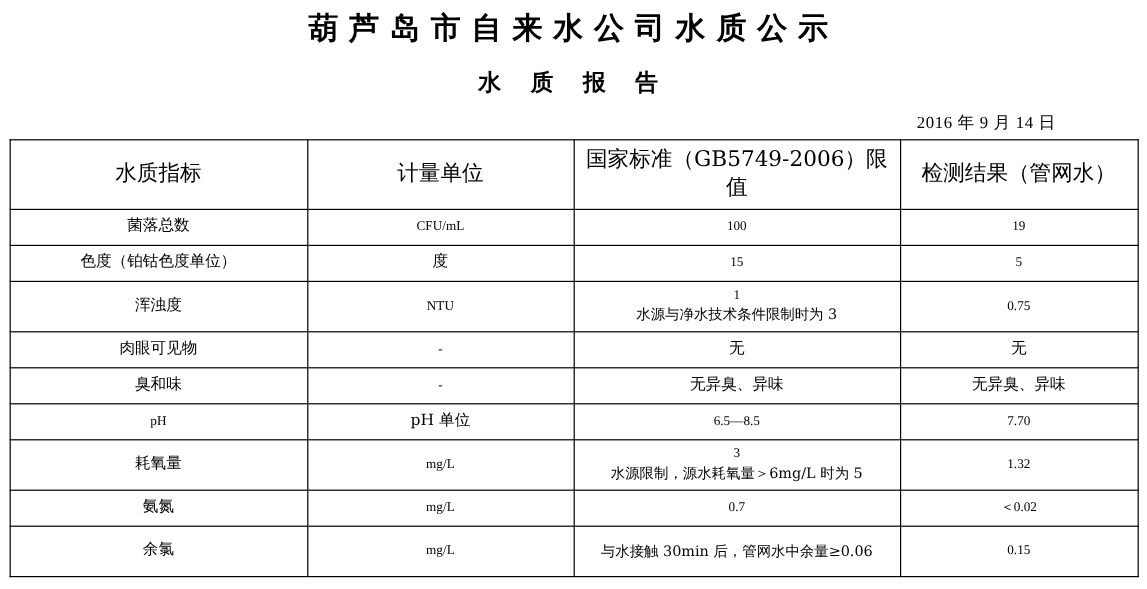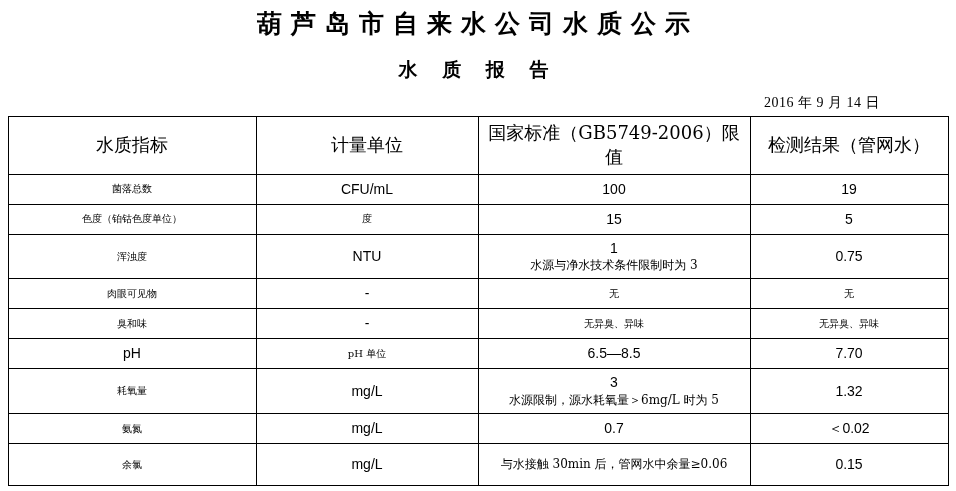--- a/index.html
+++ b/index.html
@@ -61,25 +61,25 @@
     padding: 4px 3px;
     line-height: 1.35;
   }
   .col-a { width: 248px; }
   .col-b { width: 222px; }
   .col-c { width: 272px; }
   .col-d { width: 198px; }
 
   .cn {
     font-family: "DejaVu Serif", serif;
-    font-size: 10px;
+    font-size: 13px;
   }
   .num {
-    font-family: Liberation Sans, sans-serif;
-    font-size: 14px;
+    font-family: Liberation Serif, serif;
+    font-size: 11px;
   }
   .hdr .cn, .hdr .num {
     font-size: 18px;
   }
   .small-note {
     font-family: "DejaVu Serif", serif;
     font-size: 12px;
     line-height: 1.4;
   }
   .r-tall { height: 42px; }

